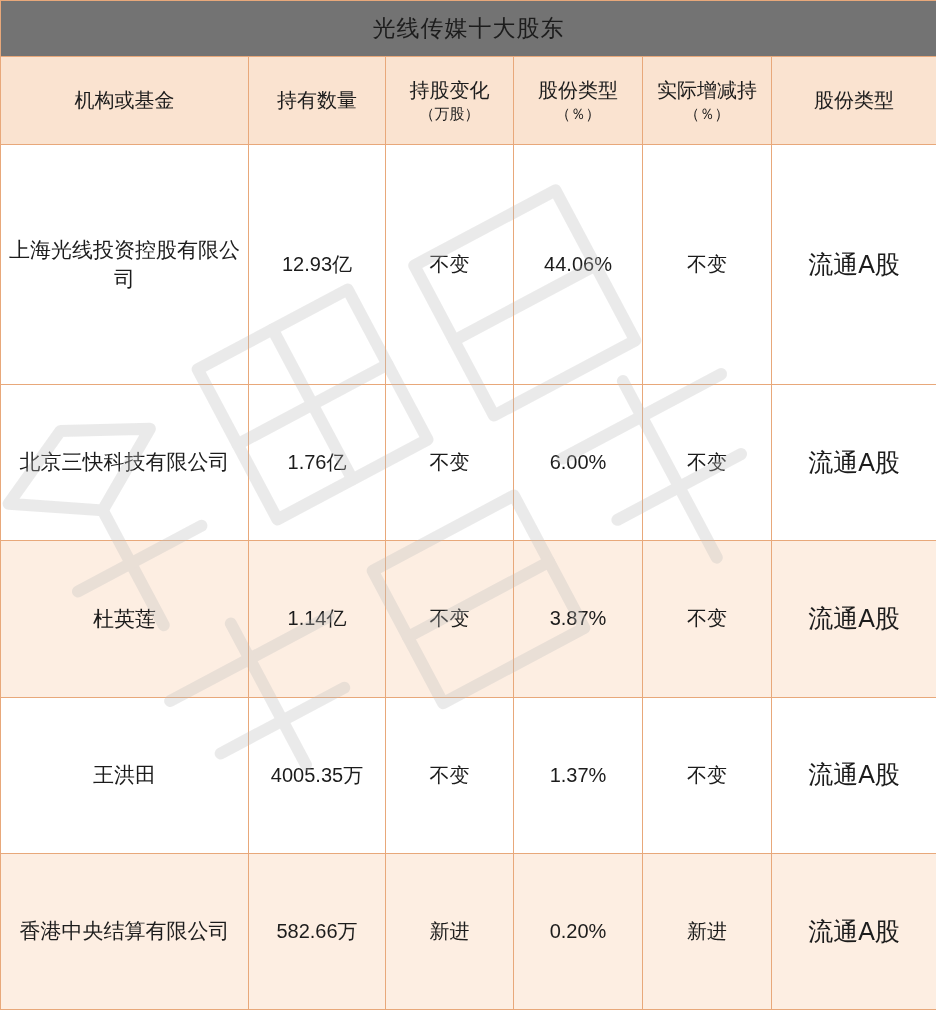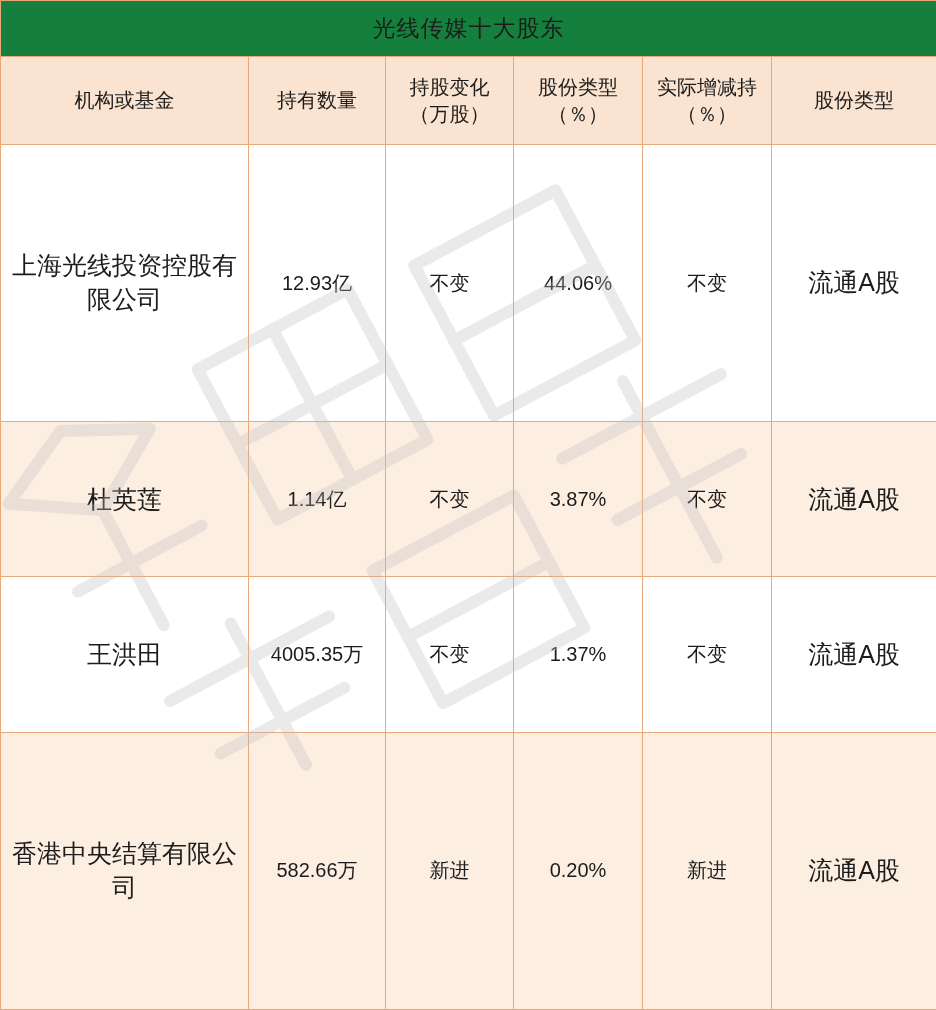--- a/index.html
+++ b/index.html
@@ -46,43 +46,43 @@
     border: 1px solid #e8a87a;
     text-align: center;
     vertical-align: middle;
     color: #1c1c1c;
     font-weight: normal;
     padding: 4px 6px;
     box-sizing: border-box;
     line-height: 1.35;
   }
   .title-cell {
-    background: #15803d;
+    background: #737373;
     font-size: 23px;
     font-weight: bold;
     height: 56px;
     letter-spacing: 1px;
   }
   .head-cell {
     background: #fae3d0;
     font-size: 20px;
     height: 88px;
   }
   .head-cell .sub {
     display: block;
-    font-size: 20px;
+    font-size: 15px;
   }
   .row-odd td {
     background: #ffffff;
   }
   .row-even td {
     background: #fdeee2;
   }
   td.name {
-    font-size: 25px;
+    font-size: 21px;
   }
   td.num, td.chg, td.pct, td.act {
     font-size: 20px;
   }
   td.type {
     font-size: 25px;
   }
   col.c0 { width: 248px; }
   col.c1 { width: 137px; }
   col.c2 { width: 128px; }
@@ -158,20 +158,28 @@
       <tr class="row-odd">
         <td class="name">上海光线投资控股有限公司</td>
         <td class="num">12.93亿</td>
         <td class="chg">不变</td>
         <td class="pct">44.06%</td>
         <td class="act">不变</td>
         <td class="type">流通A股</td>
       </tr>
 
 
+      <tr class="row-odd">
+        <td class="name">北京三快科技有限公司</td>
+        <td class="num">1.76亿</td>
+        <td class="chg">不变</td>
+        <td class="pct">6.00%</td>
+        <td class="act">不变</td>
+        <td class="type">流通A股</td>
+      </tr>
 
       <tr class="row-even">
         <td class="name">杜英莲</td>
         <td class="num">1.14亿</td>
         <td class="chg">不变</td>
         <td class="pct">3.87%</td>
         <td class="act">不变</td>
         <td class="type">流通A股</td>
       </tr>
 

